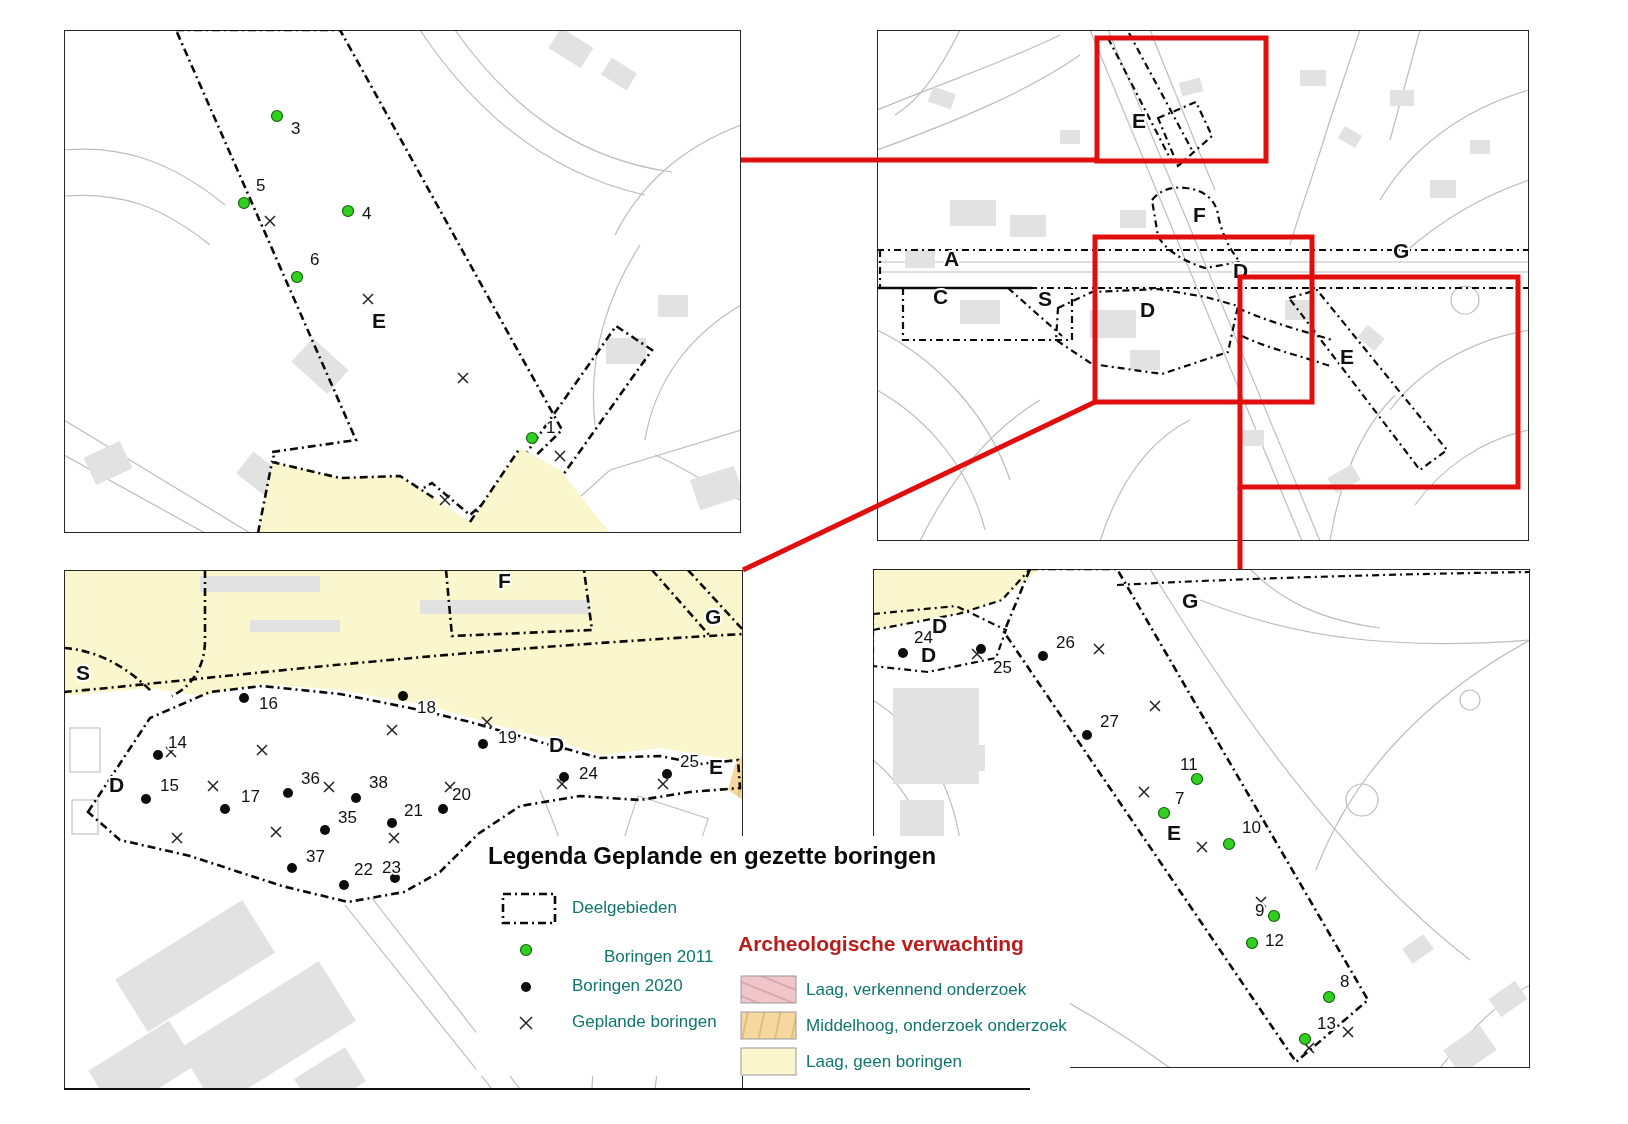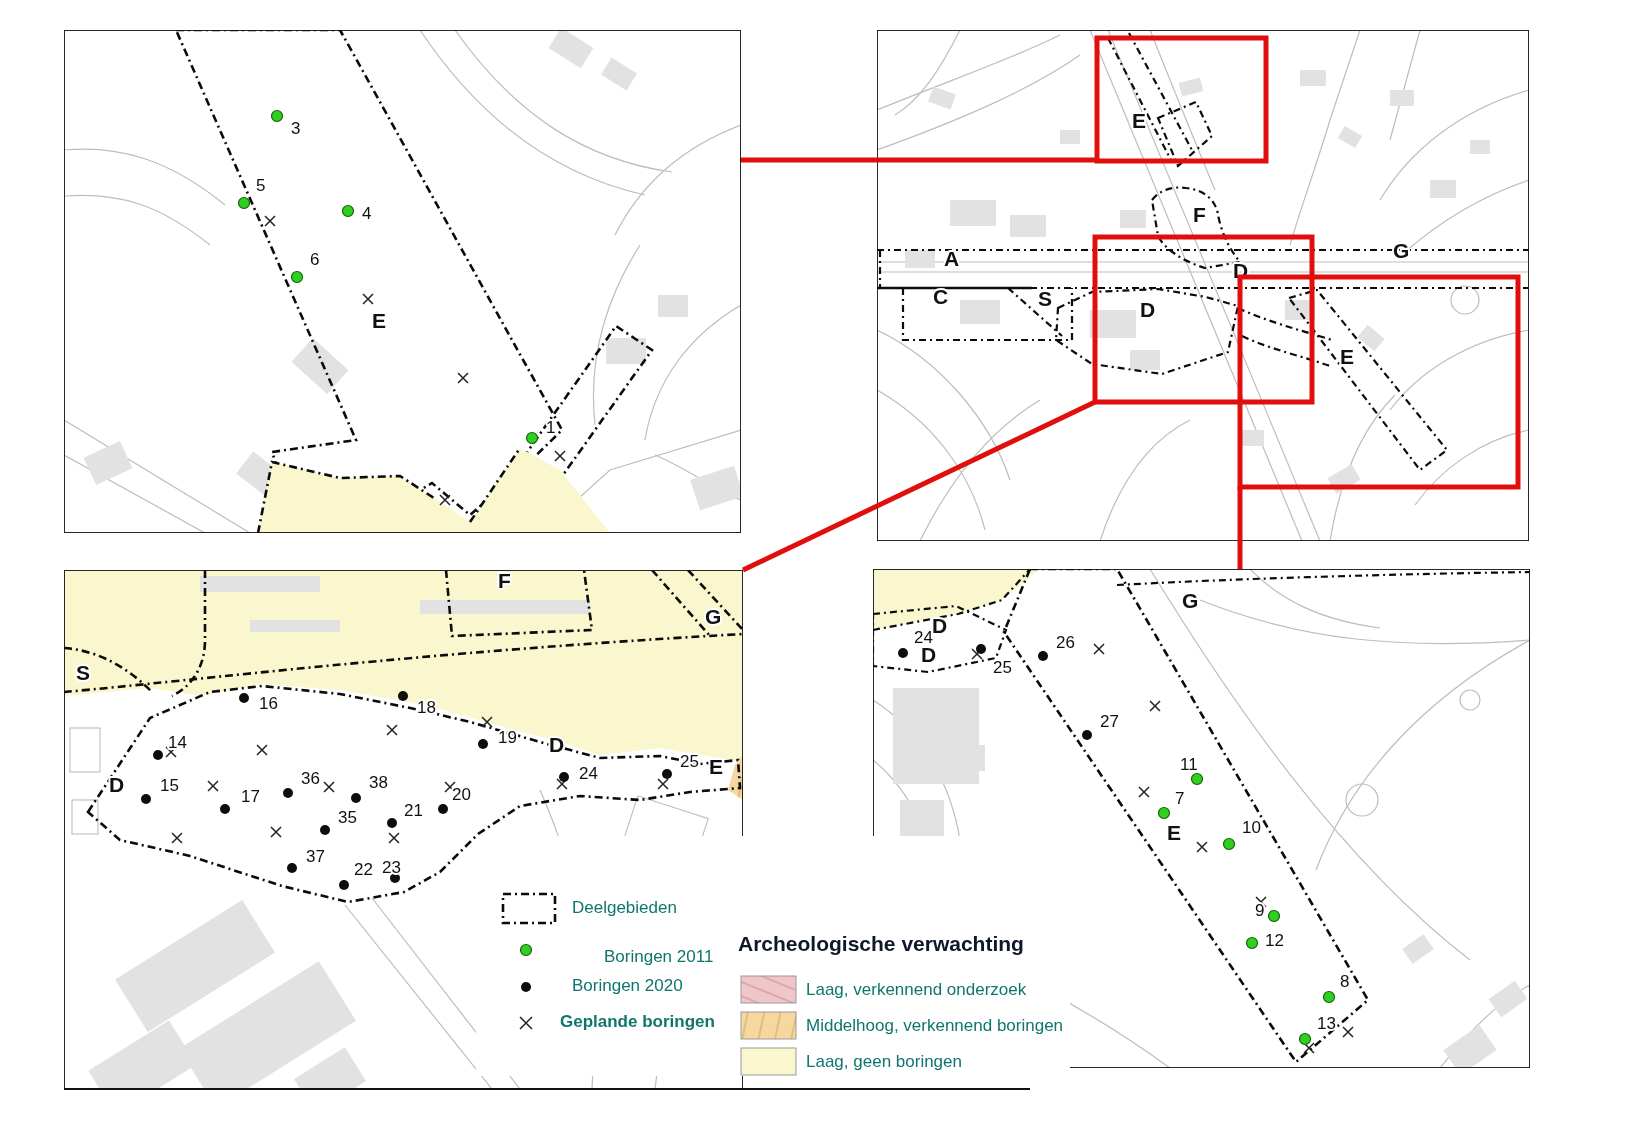--- a/index.html
+++ b/index.html
@@ -14,21 +14,21 @@
   .mapline{stroke:#bdbdbd;stroke-width:1.2px;fill:none;}
   .bldg{fill:#e2e2e2;stroke:none;}
   .bldg-outline{fill:#ffffff;stroke:#bdbdbd;stroke-width:1.1px;}
   .zone{stroke:#0b0b0b;stroke-width:2.6px;stroke-dasharray:8 4 2 4;fill:none;}
   .zone-thin{stroke:#0b0b0b;stroke-width:2.2px;stroke-dasharray:7 4 2 4;fill:none;}
   .frame{fill:none;stroke:#111;stroke-width:1.8px;}
   .red{stroke:var(--red,#e10e0e);stroke-width:5px;fill:none;}
   .legend{position:absolute;left:476px;top:836px;width:594px;height:240px;background:#ffffff;}
   .legend .title{position:absolute;left:12px;top:6px;font-size:24px;font-weight:700;color:#0a0a0a;white-space:nowrap;}
   .lg-label{position:absolute;font-size:17px;color:#0f766e;white-space:nowrap;}
-  .lg-head{position:absolute;left:262px;top:96px;font-size:21px;font-weight:700;color:#0f172a;white-space:nowrap;}
+  .lg-head{position:absolute;left:262px;top:96px;font-size:21px;font-weight:700;color:#b91c1c;white-space:nowrap;}
   .lg-sym{position:absolute;}
 </style>
 </head>
 <body>
 
 <svg class="stage" width="1628" height="1124" viewBox="0 0 1628 1124">
   <defs>
     <pattern id="ohat" width="16" height="16" patternUnits="userSpaceOnUse" patternTransform="rotate(12)">
       <rect width="16" height="16" fill="#F6D7A0"></rect>
       <line x1="8" y1="0" x2="8" y2="16" stroke="#C9A96B" stroke-width="1.1"></line>
@@ -334,50 +334,51 @@
     <line class="red" x1="1240" y1="487" x2="1240" y2="569"></line>
     <rect class="red" x="1097" y="38" width="169" height="123"></rect>
     <rect class="red" x="1095" y="237" width="217" height="165"></rect>
     <rect class="red" x="1240" y="277" width="278" height="210"></rect>
   </g>
 
   <line x1="64" y1="1089" x2="1030" y2="1089" stroke="#111" stroke-width="1.8"></line>
 </svg>
 
 <div class="legend">
+  <div class="title">Legenda Geplande en gezette boringen</div>
 
   <svg class="lg-sym" style="left:24px;top:55px;" width="60" height="36">
     <rect x="3" y="3" width="52" height="29" fill="none" stroke="#0b0b0b" stroke-width="2.6" stroke-dasharray="8 4 2 4"></rect>
   </svg>
   <div class="lg-label" style="left:96px;top:62px;">Deelgebieden</div>
 
   <svg class="lg-sym" style="left:40px;top:104px;" width="20" height="20">
     <circle cx="10" cy="10" r="5.5" class="dot2011"></circle>
   </svg>
   <div class="lg-label" style="left:96px;top:111px;margin-left:32px;">Boringen 2011</div>
 
   <svg class="lg-sym" style="left:40px;top:141px;" width="20" height="20">
     <circle cx="10" cy="10" r="5" class="dot2012"></circle>
   </svg>
   <div class="lg-label" style="left:96px;top:140px;">Boringen 2020</div>
 
   <svg class="lg-sym" style="left:40px;top:177px;" width="20" height="20">
     <path class="xmark" d="M4,4 L16,16 M4,16 L16,4"></path>
   </svg>
-  <div class="lg-label" style="left:84px;top:176px;font-weight:bold;">Geplande boringen</div>
+  <div class="lg-label" style="left:96px;top:176px;">Geplande boringen</div>
 
   <div class="lg-head">Archeologische verwachting</div>
 
   <svg class="lg-sym" style="left:264px;top:139px;" width="58" height="30">
     <rect x="1" y="1" width="55" height="27" fill="url(#phat)" stroke="#9a9a9a" stroke-width="1"></rect>
   </svg>
   <div class="lg-label" style="left:330px;top:144px;">Laag, verkennend onderzoek</div>
 
   <svg class="lg-sym" style="left:264px;top:175px;" width="58" height="30">
     <rect x="1" y="1" width="55" height="27" fill="url(#ohat)" stroke="#9a9a9a" stroke-width="1"></rect>
   </svg>
-  <div class="lg-label" style="left:330px;top:180px;">Middelhoog, verkennend boringen</div>
+  <div class="lg-label" style="left:330px;top:180px;">Middelhoog, onderzoek onderzoek</div>
 
   <svg class="lg-sym" style="left:264px;top:211px;" width="58" height="30">
     <rect x="1" y="1" width="55" height="27" fill="#FAF6CE" stroke="#9a9a9a" stroke-width="1"></rect>
   </svg>
   <div class="lg-label" style="left:330px;top:216px;">Laag, geen boringen</div>
 </div>
 
 </body></html>

